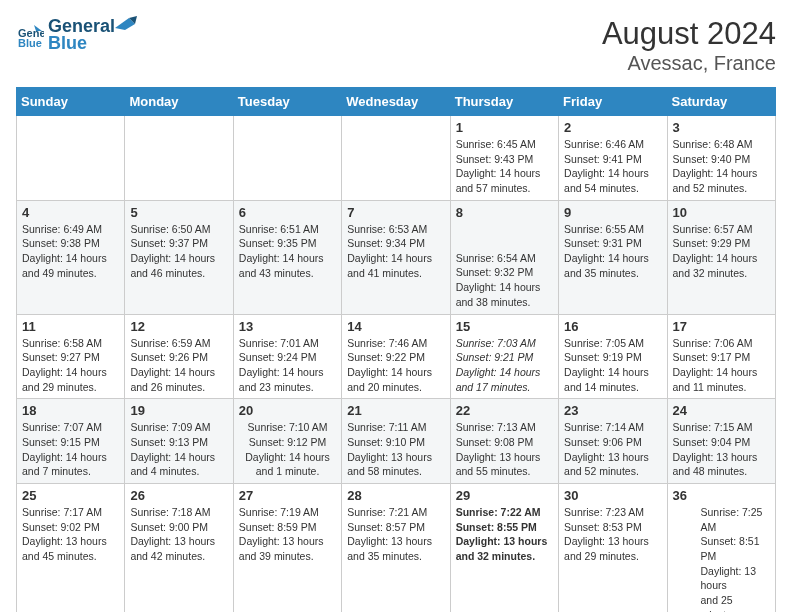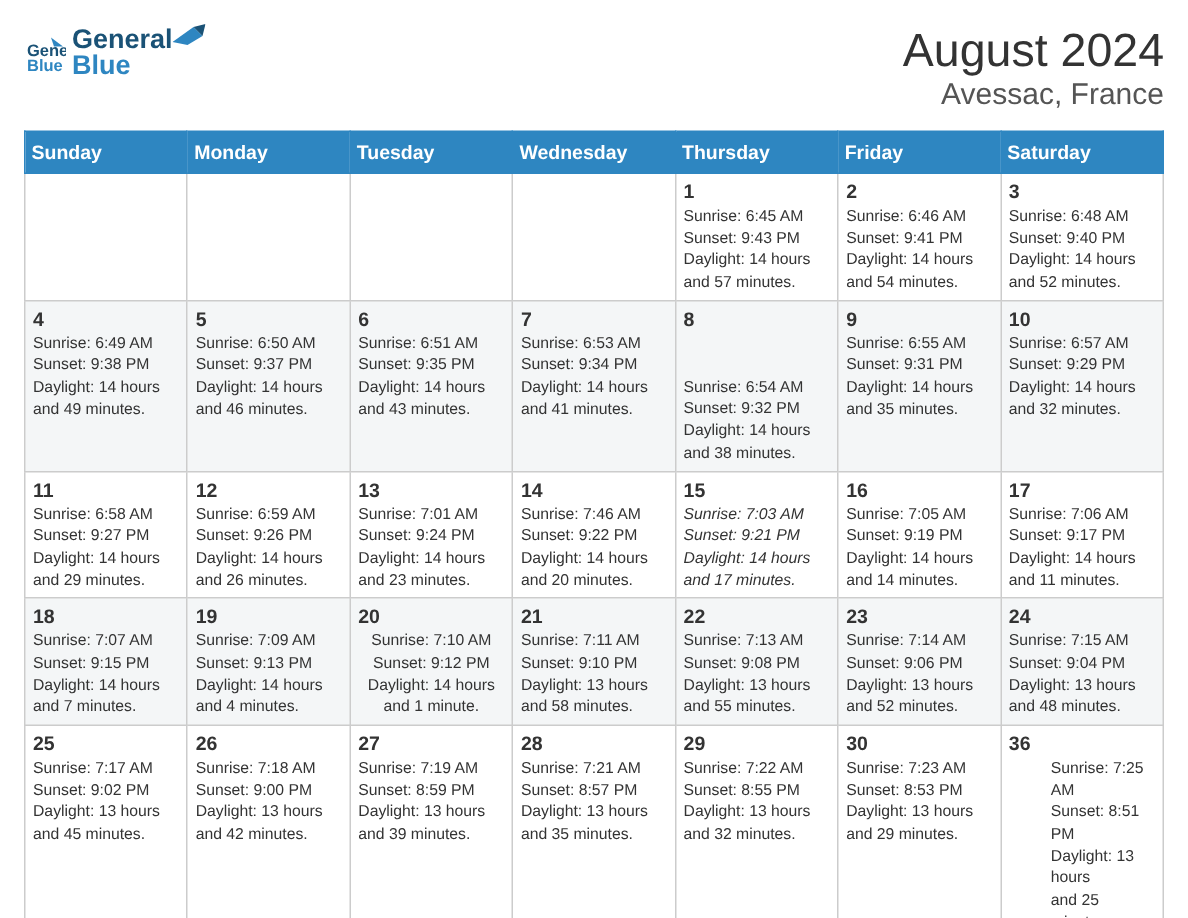--- a/index.html
+++ b/index.html
@@ -324,21 +324,21 @@
         </td>
         <td>
           <span class="day-number">28</span>
           <div class="day-info" style="white-space: pre-line;">Sunrise: 7:21 AM
 Sunset: 8:57 PM
 Daylight: 13 hours
 and 35 minutes.</div>
         </td>
         <td>
           <span class="day-number">29</span>
-          <div class="day-info" style="white-space: pre-line;">Sunrise: 7:22 AM
+          <div class="day-info" style="white-space: pre-line; font-weight: bold;">Sunrise: 7:22 AM
 Sunset: 8:55 PM
 Daylight: 13 hours
 and 32 minutes.</div>
         </td>
         <td>
           <span class="day-number">30</span>
           <div class="day-info" style="white-space: pre-line;">Sunrise: 7:23 AM
 Sunset: 8:53 PM
 Daylight: 13 hours
 and 29 minutes.</div>

